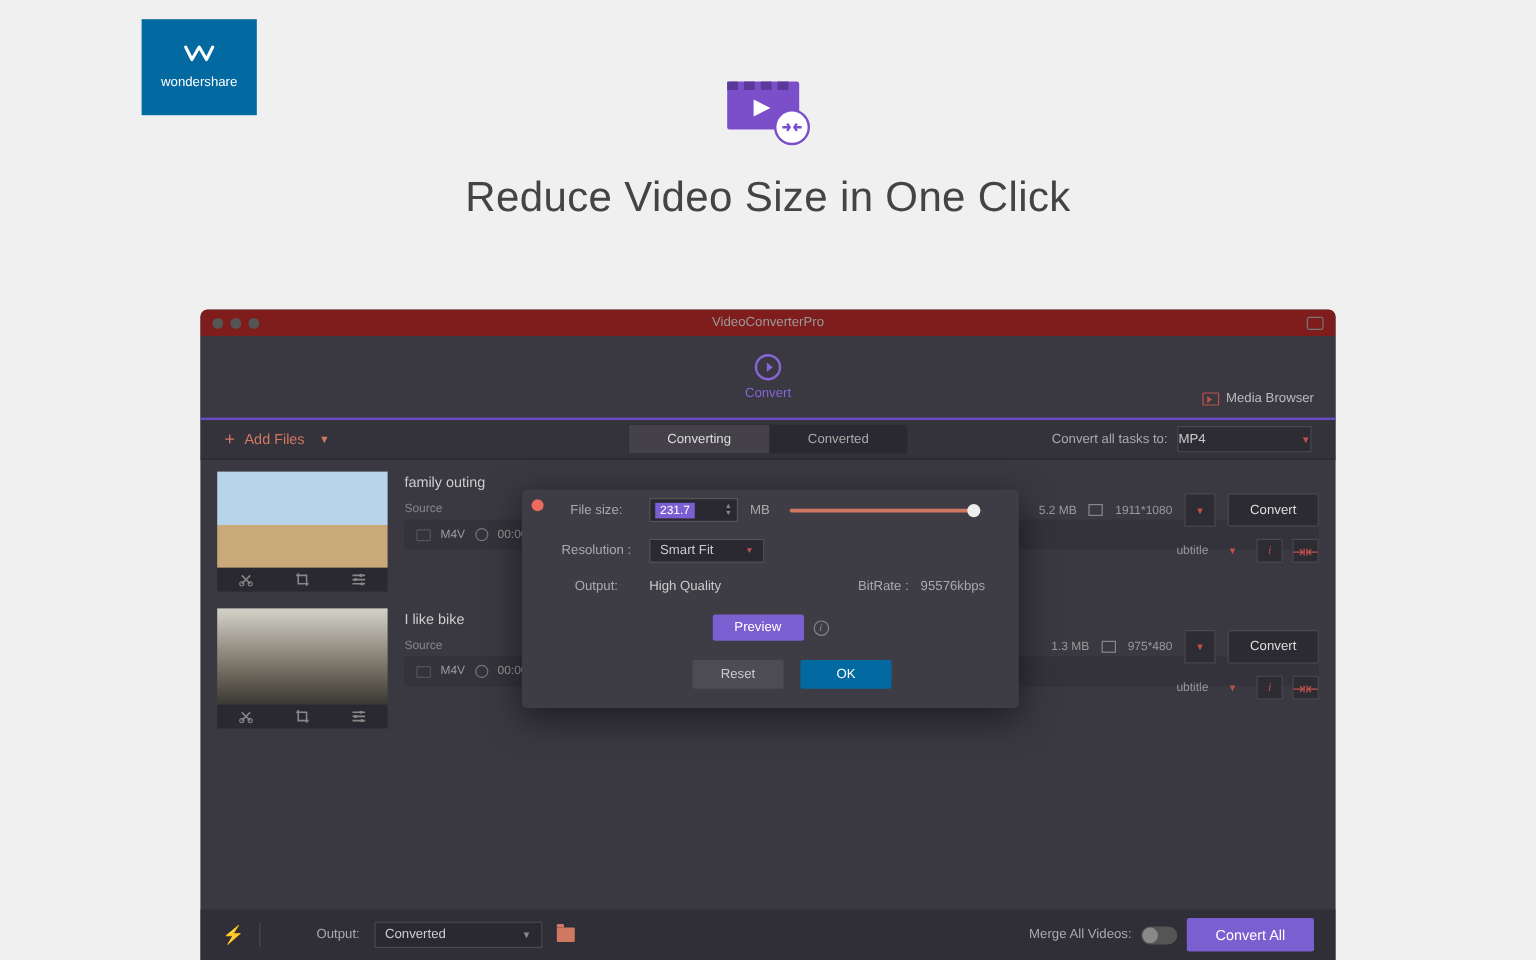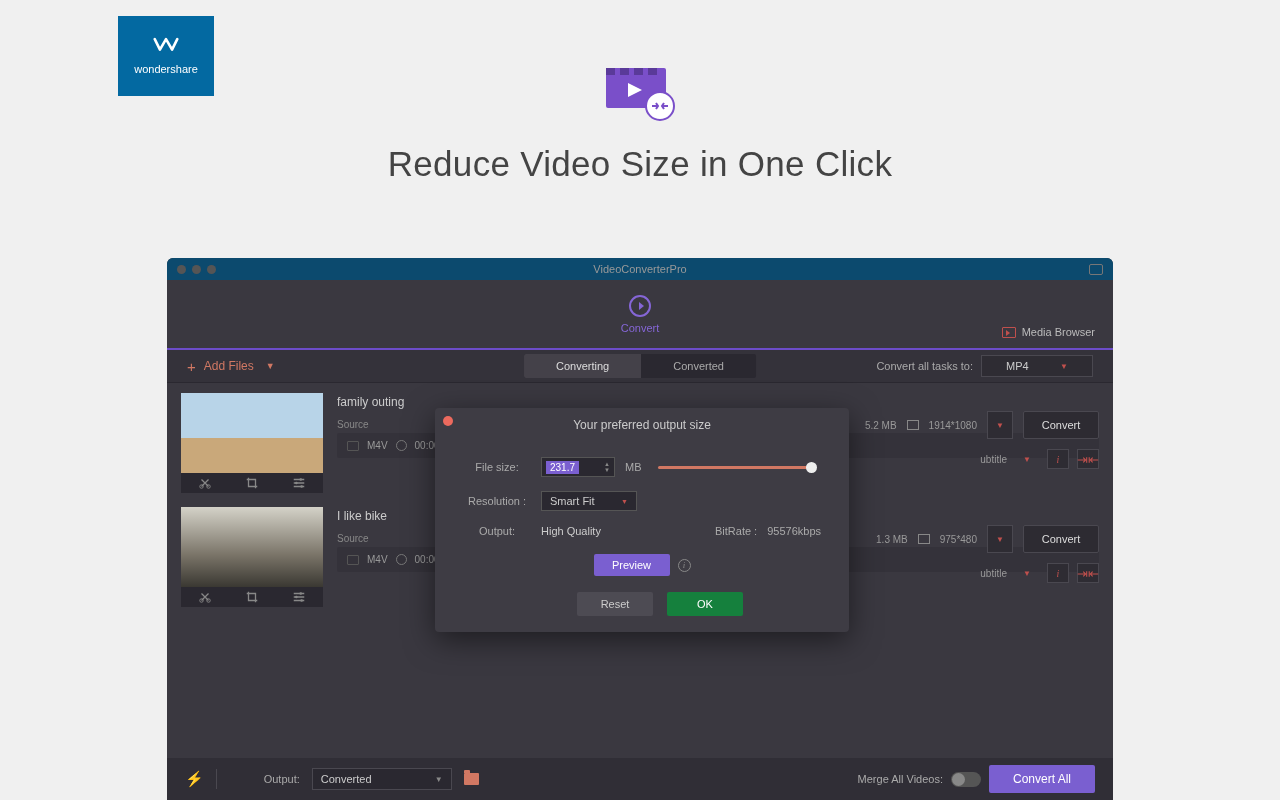--- a/index.html
+++ b/index.html
@@ -12,21 +12,21 @@
 
 
 .hero { position: absolute; top: 62px; left: 0; right: 0; text-align: center; }
 .hero-icon { width: 84px; height: 60px; display: inline-block; }
 .hero-title { font-size: 35px; color: #444; font-weight: 400; margin-top: 18px; letter-spacing: 0.3px; }
 
 
 .app { position: absolute; top: 258px; left: 167px; width: 946px; height: 542px; background: #3a3840; border-radius: 6px 6px 0 0; overflow: hidden; color: #c7c5cc; }
 
 
-.titlebar { height: 22px; background: #0c4a6e; display: flex; align-items: center; padding: 0 10px; position: relative; }
+.titlebar { height: 22px; background: #7f1d1d; display: flex; align-items: center; padding: 0 10px; position: relative; }
 .traffic { display: flex; gap: 6px; }
 .traffic span { width: 9px; height: 9px; border-radius: 50%; background: #555; }
 .title-text { position: absolute; left: 50%; transform: translateX(-50%); font-size: 11px; color: #999; }
 .title-chat { position: absolute; right: 10px; width: 14px; height: 11px; border: 1px solid #777; border-radius: 2px; }
 
 
 .topsec { height: 70px; background: #3a3840; display: flex; align-items: center; justify-content: center; position: relative; border-bottom: 2px solid #6c4cc9; }
 .convert-tab { display: flex; flex-direction: column; align-items: center; gap: 5px; }
 .convert-icon { width: 22px; height: 22px; border: 2px solid #8566d6; border-radius: 50%; display: flex; align-items: center; justify-content: center; }
 .convert-icon::after { content: ''; width: 0; height: 0; border-left: 5px solid #8566d6; border-top: 4px solid transparent; border-bottom: 4px solid transparent; margin-left: 2px; }
@@ -37,21 +37,21 @@
 
 
 .toolbar { height: 33px; background: #34323a; display: flex; align-items: center; padding: 0 20px; gap: 10px; border-bottom: 1px solid #2a2830; }
 .add-files { display: flex; align-items: center; gap: 8px; color: #d17863; font-size: 12px; }
 .add-files .plus { font-size: 15px; font-weight: 300; }
 .add-files .chev { font-size: 9px; margin-left: 4px; }
 .seg-tabs { position: absolute; left: 50%; transform: translateX(-50%); display: flex; background: #2a2830; border-radius: 2px; overflow: hidden; }
 .seg-tab { padding: 6px 32px; font-size: 11px; color: #aaa; cursor: pointer; }
 .seg-tab.active { background: #444149; color: #ddd; }
 .convert-all-to { margin-left: auto; display: flex; align-items: center; gap: 8px; font-size: 11px; color: #aaa; }
-.format-dd { width: 112px; height: 22px; background: #2e2c33; border: 1px solid #4a4850; display: flex; align-items: center; justify-content: space-between; padding: 0 24px; font-size: 11px; color: #ccc; }
+.format-dd { width: 112px; height: 22px; background: #2e2c33; border: 1px solid #4a4850; display: flex; align-items: center; justify-content: space-between; padding: 0 0; font-size: 11px; color: #ccc; }
 .format-dd .arr { color: #c0504d; font-size: 8px; }
 
 
 .filelist { padding: 10px 14px; display: flex; flex-direction: column; gap: 14px; }
 .filerow { display: flex; gap: 14px; align-items: flex-start; position: relative; }
 .thumb-wrap { width: 142px; }
 .thumb { width: 142px; height: 80px; background: linear-gradient(180deg, #b8d4e8 0%, #b8d4e8 56%, #c9a87a 56%, #c9a87a 100%); position: relative; }
 .thumb.bike { background: linear-gradient(180deg, #d4d2c8 0%, #7a7468 60%, #3a3832 100%); }
 .thumb-tools { width: 142px; height: 20px; background: #2a2830; display: flex; align-items: center; justify-content: space-around; }
 .tool-ic { width: 14px; height: 14px; color: #888; }
@@ -103,21 +103,21 @@
 .reso-dd { width: 96px; height: 20px; background: #2a2830; border: 1px solid #555; display: flex; align-items: center; justify-content: space-between; padding: 0 8px; font-size: 11px; color: #ccc; }
 .reso-dd .arr { color: #c0504d; font-size: 7px; }
 .quality-val { font-size: 11px; color: #ccc; }
 .bitrate-group { margin-left: auto; display: flex; gap: 10px; }
 .preview-row { padding: 10px 0 16px; display: flex; justify-content: center; align-items: center; gap: 8px; }
 .preview-btn { width: 76px; height: 22px; background: #7a5fd0; color: #fff; border: none; font-size: 11px; border-radius: 2px; cursor: pointer; }
 .info-circ { width: 13px; height: 13px; border: 1px solid #888; border-radius: 50%; display: flex; align-items: center; justify-content: center; font-size: 9px; color: #888; font-family: serif; font-style: italic; }
 .dlg-btns { display: flex; justify-content: center; gap: 14px; padding-left: 36px; }
 .dlg-btn { width: 76px; height: 24px; border: none; font-size: 11px; border-radius: 2px; cursor: pointer; }
 .dlg-btn.reset { background: #4d4b53; color: #ccc; }
-.dlg-btn.ok { background: #15803d; color: #fff; }
+.dlg-btn.ok { background: #0369a1; color: #fff; }
 </style>
 </head>
 <body>
 
 <div class="ws-badge">
   <svg viewBox="0 0 30 22">
     <path d="M2 2 L8 14 L15 2 L22 14 L28 2" stroke="#fff" stroke-width="3" fill="none" stroke-linecap="round" stroke-linejoin="round"></path>
   </svg>
   <span>wondershare</span>
 </div>
@@ -208,21 +208,21 @@
         <div class="src-row">
           <span class="info-box"></span>
           <span>M4V</span>
           <span class="clock-ic"></span>
           <span>00:00</span>
         </div>
       </div>
       <div class="file-right">
         <span class="fsize">5.2 MB</span>
         <span class="reso-ic"></span>
-        <span class="reso-txt">1914*1080</span>
+        <span class="reso-txt">1911*1080</span>
         <div class="right-dd">▼</div>
         <button class="convert-btn">Convert</button>
       </div>
       <div class="sub-row">
         <span class="sub-txt">ubtitle</span>
         <span class="sub-dd">▼</span>
         <div class="info-btn">i</div>
         <div class="compress-btn">⇥⇤</div>
       </div>
     </div>
@@ -284,21 +284,20 @@
     <div class="folder-ic"></div>
     <div class="merge-group">
       <span class="merge-label">Merge All Videos:</span>
       <div class="toggle"></div>
       <button class="convert-all">Convert All</button>
     </div>
   </div>
 
   <div class="dialog">
     <div class="dlg-close"></div>
-    <div class="dlg-title">Your preferred output size</div>
 
     <div class="dlg-row">
       <span class="dlg-label">File size:</span>
       <div class="size-input">
         <span class="size-val">231.7</span>
         <div class="stepper">
             <span>▲</span>
             <span>▼</span>
           </div>
       </div>

